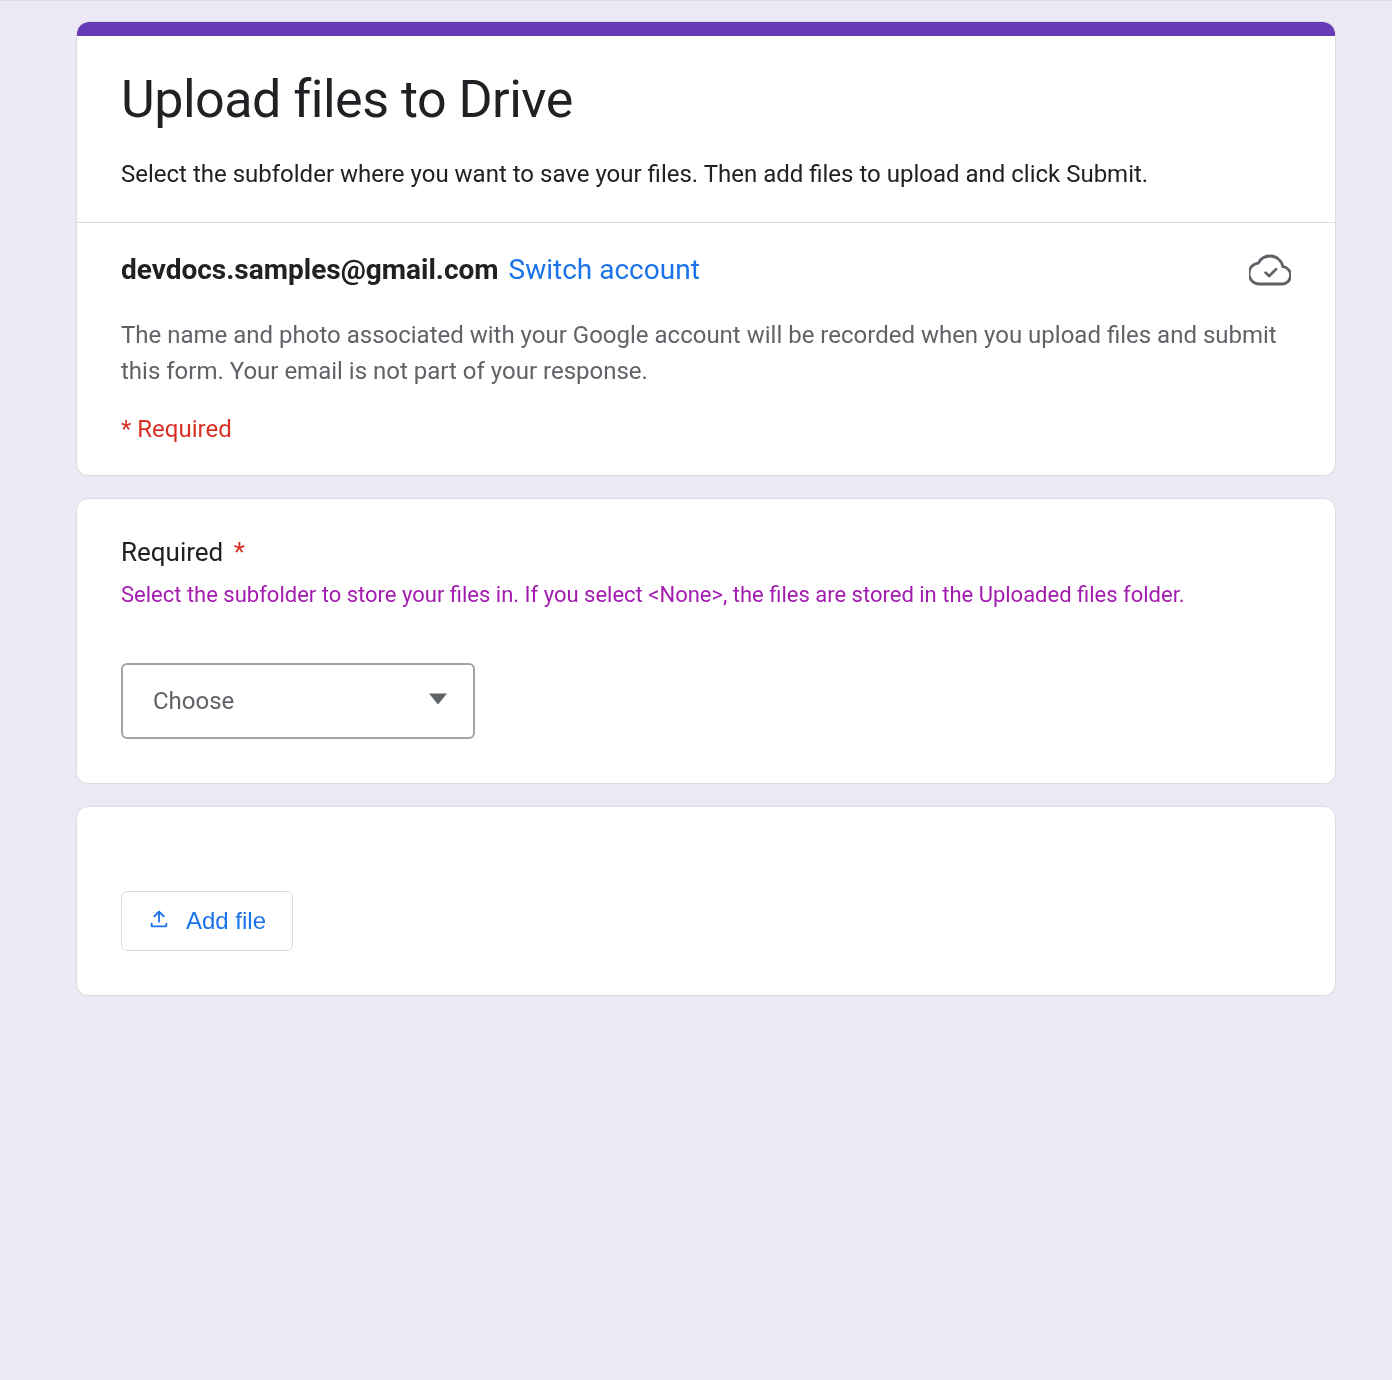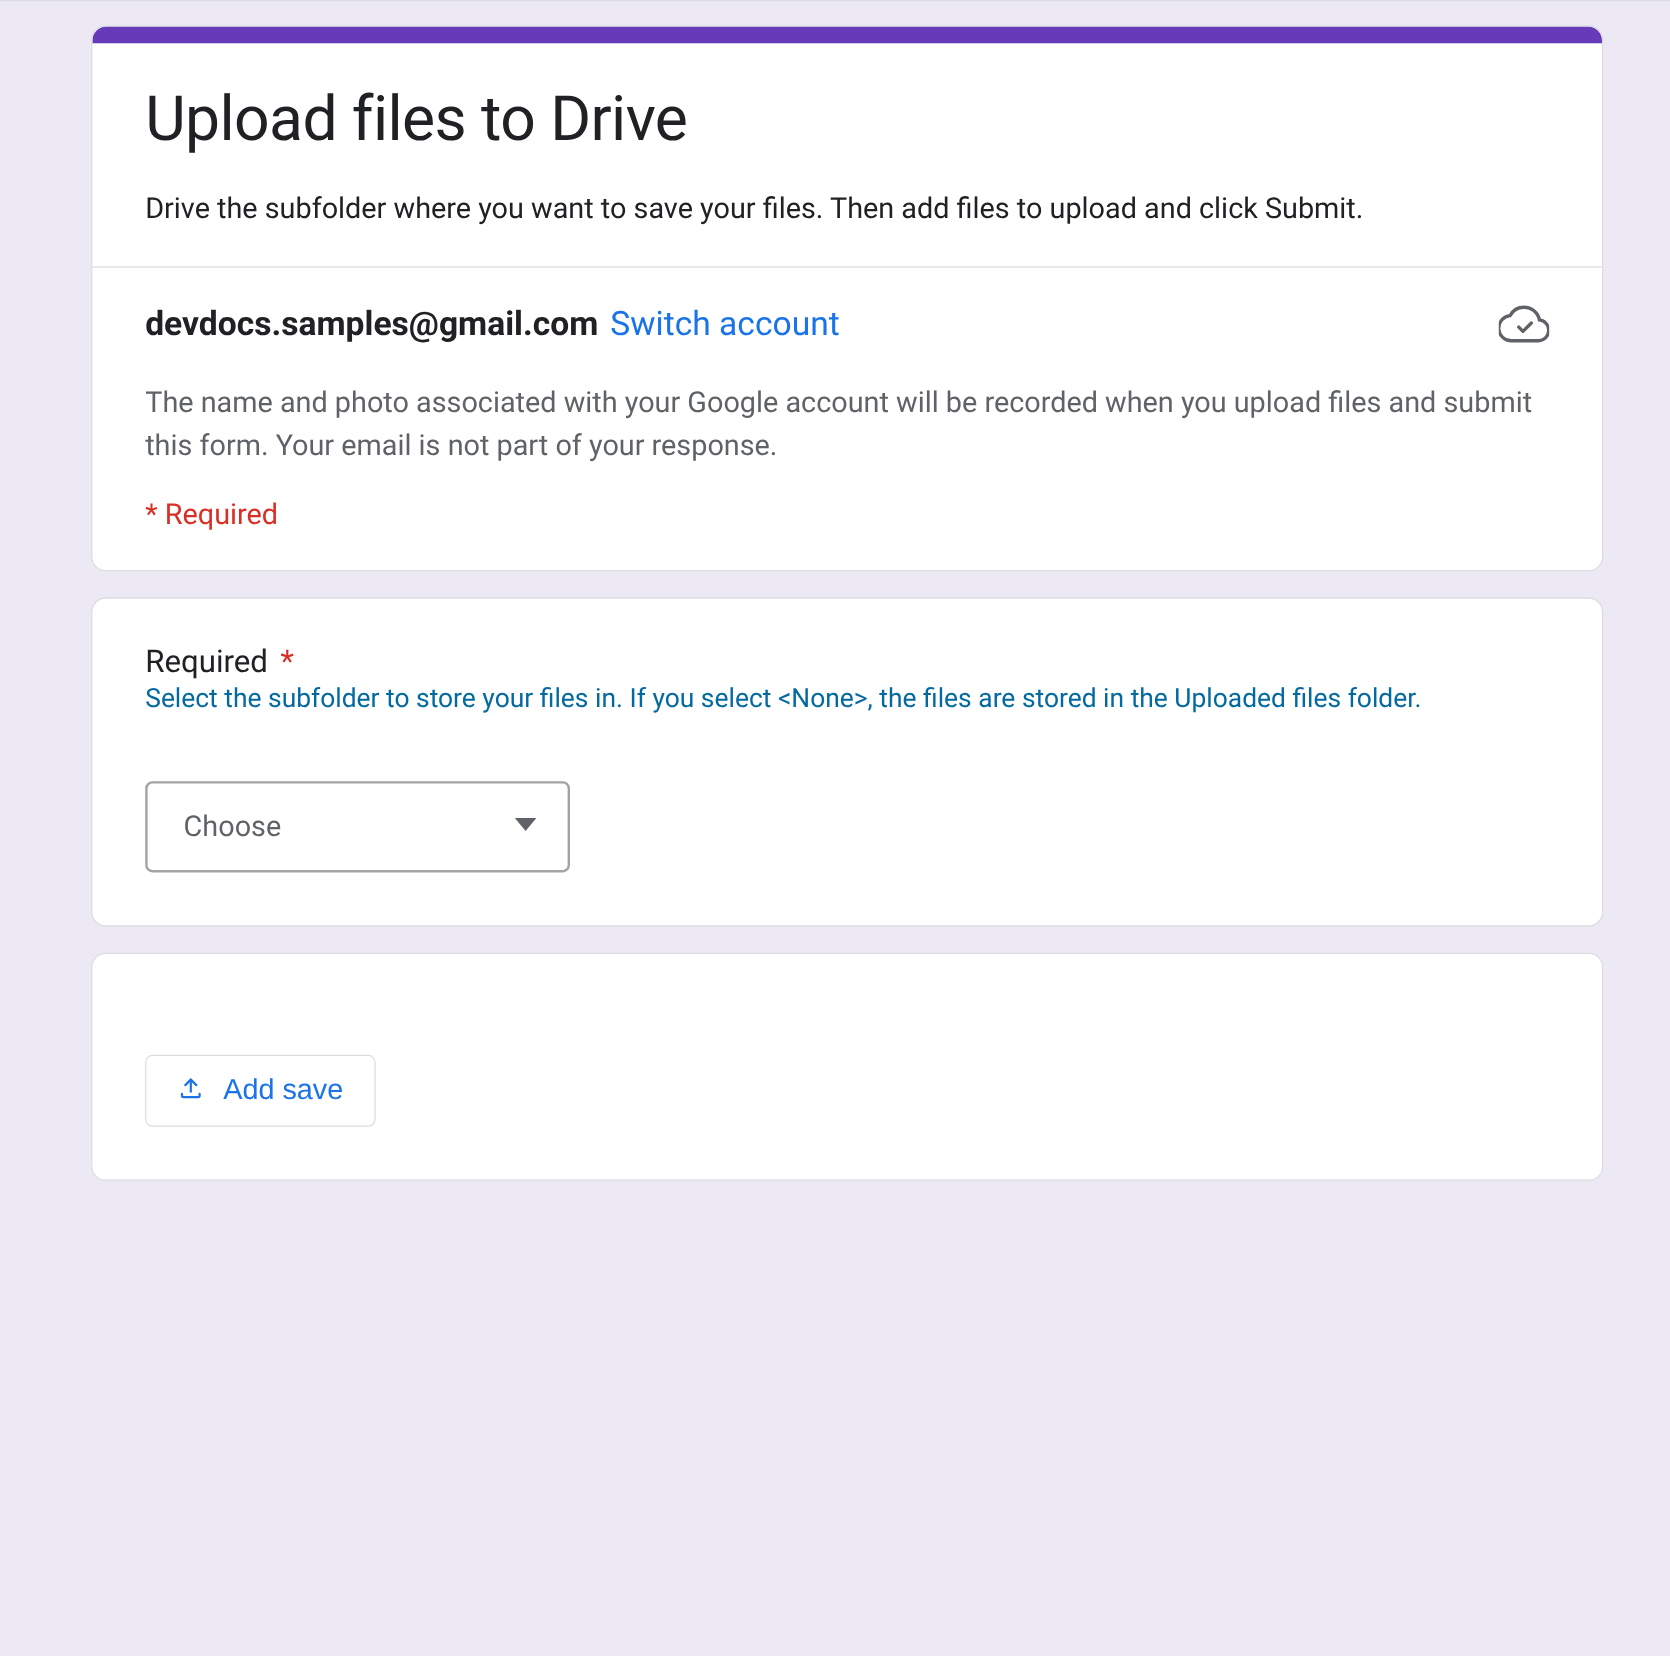--- a/index.html
+++ b/index.html
@@ -82,22 +82,23 @@
       padding: 38px 44px 44px 44px;
     }
     .q-title {
       font-size: 26px;
       color: #202124;
       font-weight: 400;
     }
     .req-star { color: #d93025; margin-left: 4px; }
     .q-desc {
       font-size: 22px;
-      color: #0369a1;
+      color: #a21caf;
       line-height: 1.45;
+      margin-top: 12px;
     }
     .dropdown {
       margin-top: 52px;
       width: 354px;
       height: 76px;
       border: 2px solid #a3a3a3;
       border-radius: 6px;
       display: flex;
       align-items: center;
       justify-content: space-between;
@@ -149,21 +150,21 @@
   </style>
 </head>
 <body>
 
 <div class="form-wrapper">
 
   <div class="card header-card">
     <div class="accent-bar"></div>
     <div class="header-top">
       <h1 class="form-title">Upload files to Drive</h1>
-      <p class="form-desc">Drive the subfolder where you want to save your files. Then add files to upload and click Submit.</p>
+      <p class="form-desc">Select the subfolder where you want to save your files. Then add files to upload and click Submit.</p>
     </div>
     <div class="header-divider"></div>
     <div class="account-section">
       <div class="account-row">
         <div class="account-left">
           <span class="account-email">devdocs.samples@gmail.com</span>
           <a class="switch-link">Switch account</a>
         </div>
         <span class="cloud-icon">
           <svg viewBox="0 0 24 24" fill="none" stroke="#5f6368" stroke-width="1.6">
@@ -195,18 +196,18 @@
 
   <div class="card question-card">
     <button type="button" class="add-file-btn">
       <span>
         <svg viewBox="0 0 24 24" fill="none" stroke="#1a73e8" stroke-width="2" stroke-linecap="round" stroke-linejoin="round">
           <path d="M12 15V4"></path>
           <path d="M7 9l5-5 5 5"></path>
           <path d="M4 17v2a1 1 0 0 0 1 1h14a1 1 0 0 0 1-1v-2"></path>
         </svg>
       </span>
-      <span class="add-file-txt">Add save</span>
+      <span class="add-file-txt">Add file</span>
     </button>
   </div>
 
 
 </div>
 
 </body></html>

